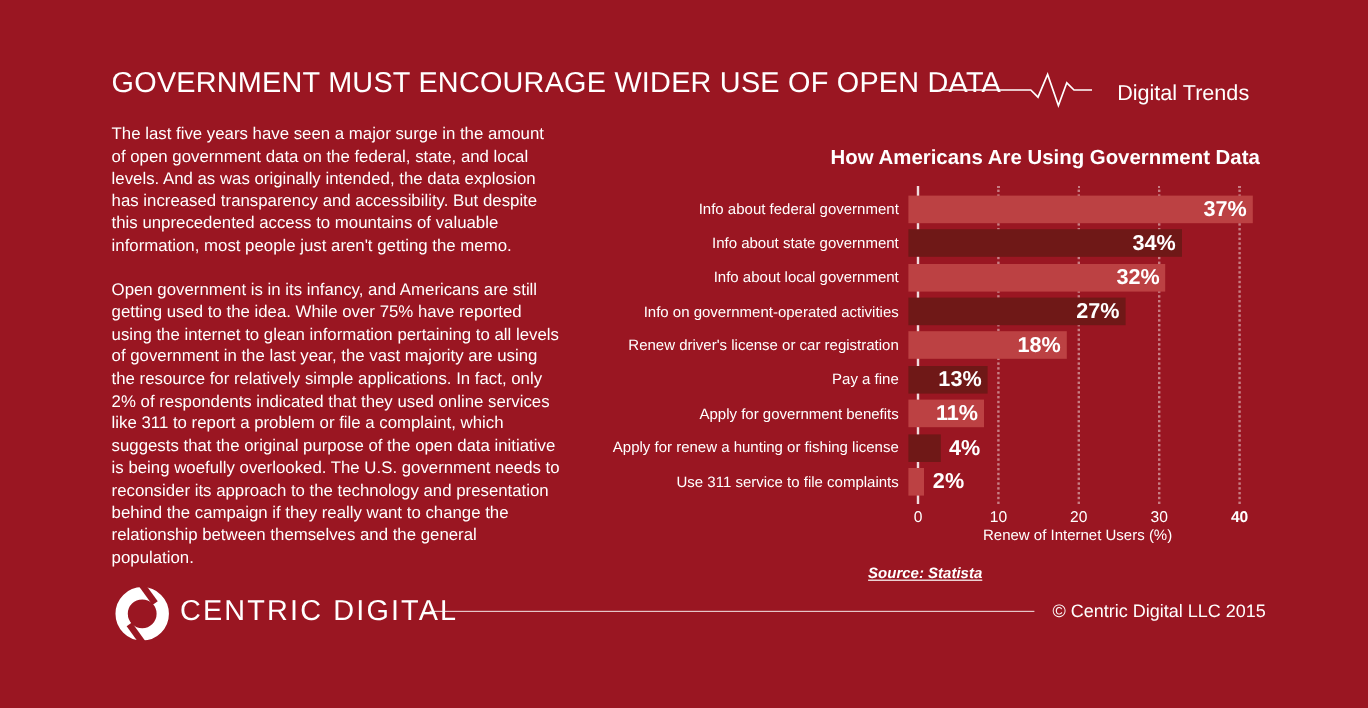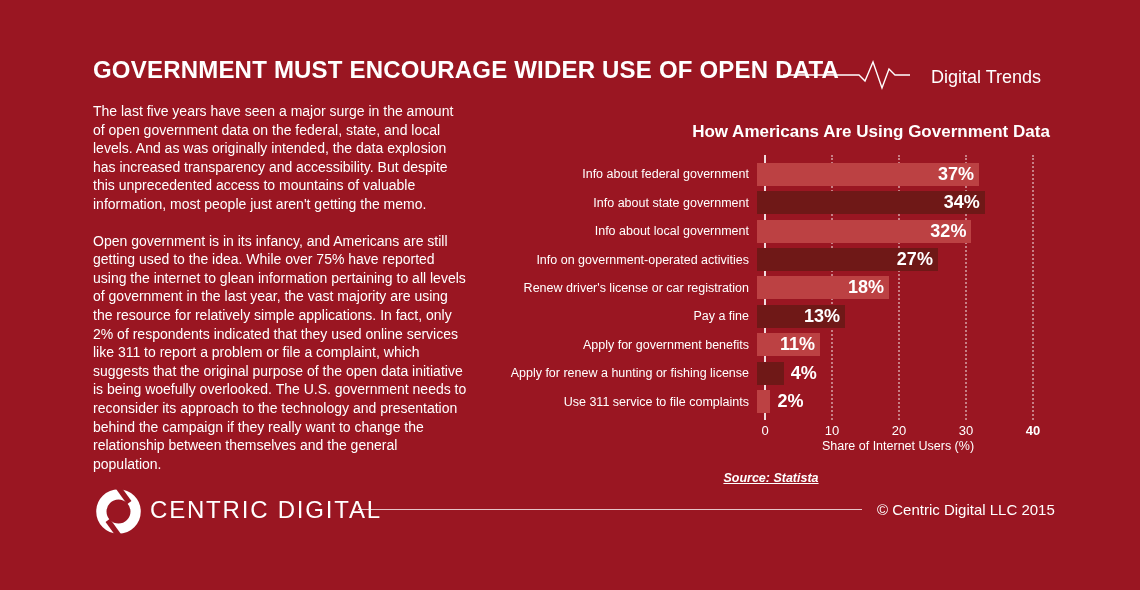--- a/index.html
+++ b/index.html
@@ -4,21 +4,21 @@
 <style>
   html,body{margin:0;padding:0;background:#7d0f1b;}
   .page{
     position:relative;width:1140px;height:590px;overflow:hidden;
     background:#9a1622;color:#fff;
     font-family:"Liberation Sans", sans-serif;
   }
   
   .title{
     position:absolute;left:93px;top:56px;margin:0;
-    font-size:24px;font-weight:700;letter-spacing:.2px;white-space:nowrap;
+    font-size:24px;font-weight:400;letter-spacing:.2px;white-space:nowrap;
   }
   .brand{
     position:absolute;right:99px;top:58px;
     display:flex;align-items:center;gap:20px;
   }
   .brand-label{font-size:18px;font-weight:400;white-space:nowrap;}
   
   .intro{
     position:absolute;left:93px;top:102px;width:374px;
     font-size:14px;line-height:18.6px;
@@ -105,21 +105,21 @@
 
   <div class="chart">
     <h2 class="chart-title">How Americans Are Using Government Data</h2>
 
     <div class="plot" id="plot">
       <div class="axis-line"></div>
       <div class="rows" id="chart-rows">
           <div class="crow">
             <div class="clabel">Info about federal government</div>
             <div class="ctrack">
-              <div class="cbar" style="width: 222px; background: rgb(188, 65, 67);">
+              <div class="cbar" style="width: 264px; background: rgb(188, 65, 67); padding-left: 23px;">
                 <span class="cval inside">37%</span>
               </div>
             </div>
           </div>
           <div class="crow">
             <div class="clabel">Info about state government</div>
             <div class="ctrack">
               <div class="cbar" style="width: 227.8px; background: rgb(111, 24, 23);">
                 <span class="cval inside">34%</span>
               </div>
@@ -145,21 +145,21 @@
             <div class="clabel">Renew driver's license or car registration</div>
             <div class="ctrack">
               <div class="cbar" style="width: 132px; background: rgb(188, 65, 67);">
                 <span class="cval inside">18%</span>
               </div>
             </div>
           </div>
           <div class="crow">
             <div class="clabel">Pay a fine</div>
             <div class="ctrack">
-              <div class="cbar" style="width: 88px; background: rgb(111, 24, 23); text-align: center;">
+              <div class="cbar" style="width: 66px; background: rgb(111, 24, 23); text-align: center;">
                 <span class="cval inside">13%</span>
               </div>
             </div>
           </div>
           <div class="crow">
             <div class="clabel">Apply for government benefits</div>
             <div class="ctrack">
               <div class="cbar" style="width: 63px; background: rgb(188, 65, 67);">
                 <span class="cval inside">11%</span>
               </div>
@@ -180,21 +180,21 @@
             </div>
           </div>
         </div>
     <div class="gridline" style="left: 351px;"></div>
         <div class="gridline" style="left: 418px;"></div>
         <div class="gridline" style="left: 485px;"></div>
         <div class="gridline" style="left: 552px;"></div>
       </div>
 
     <div class="axis" id="x-axis">
-      <div class="x-label">Share of Internet Users (%)</div>
+      <div class="x-label">Renew of Internet Users (%)</div>
     <span class="tick-label" style="left: 285px;">0</span>
         <span class="tick-label" style="left: 352px;">10</span>
         <span class="tick-label" style="left: 419px;">20</span>
         <span class="tick-label" style="left: 486px;">30</span>
         <span class="tick-label" style="left: 553px; font-weight: bold;">40</span>
       </div>
 
     <div class="source">Source: Statista</div>
   </div>
 

